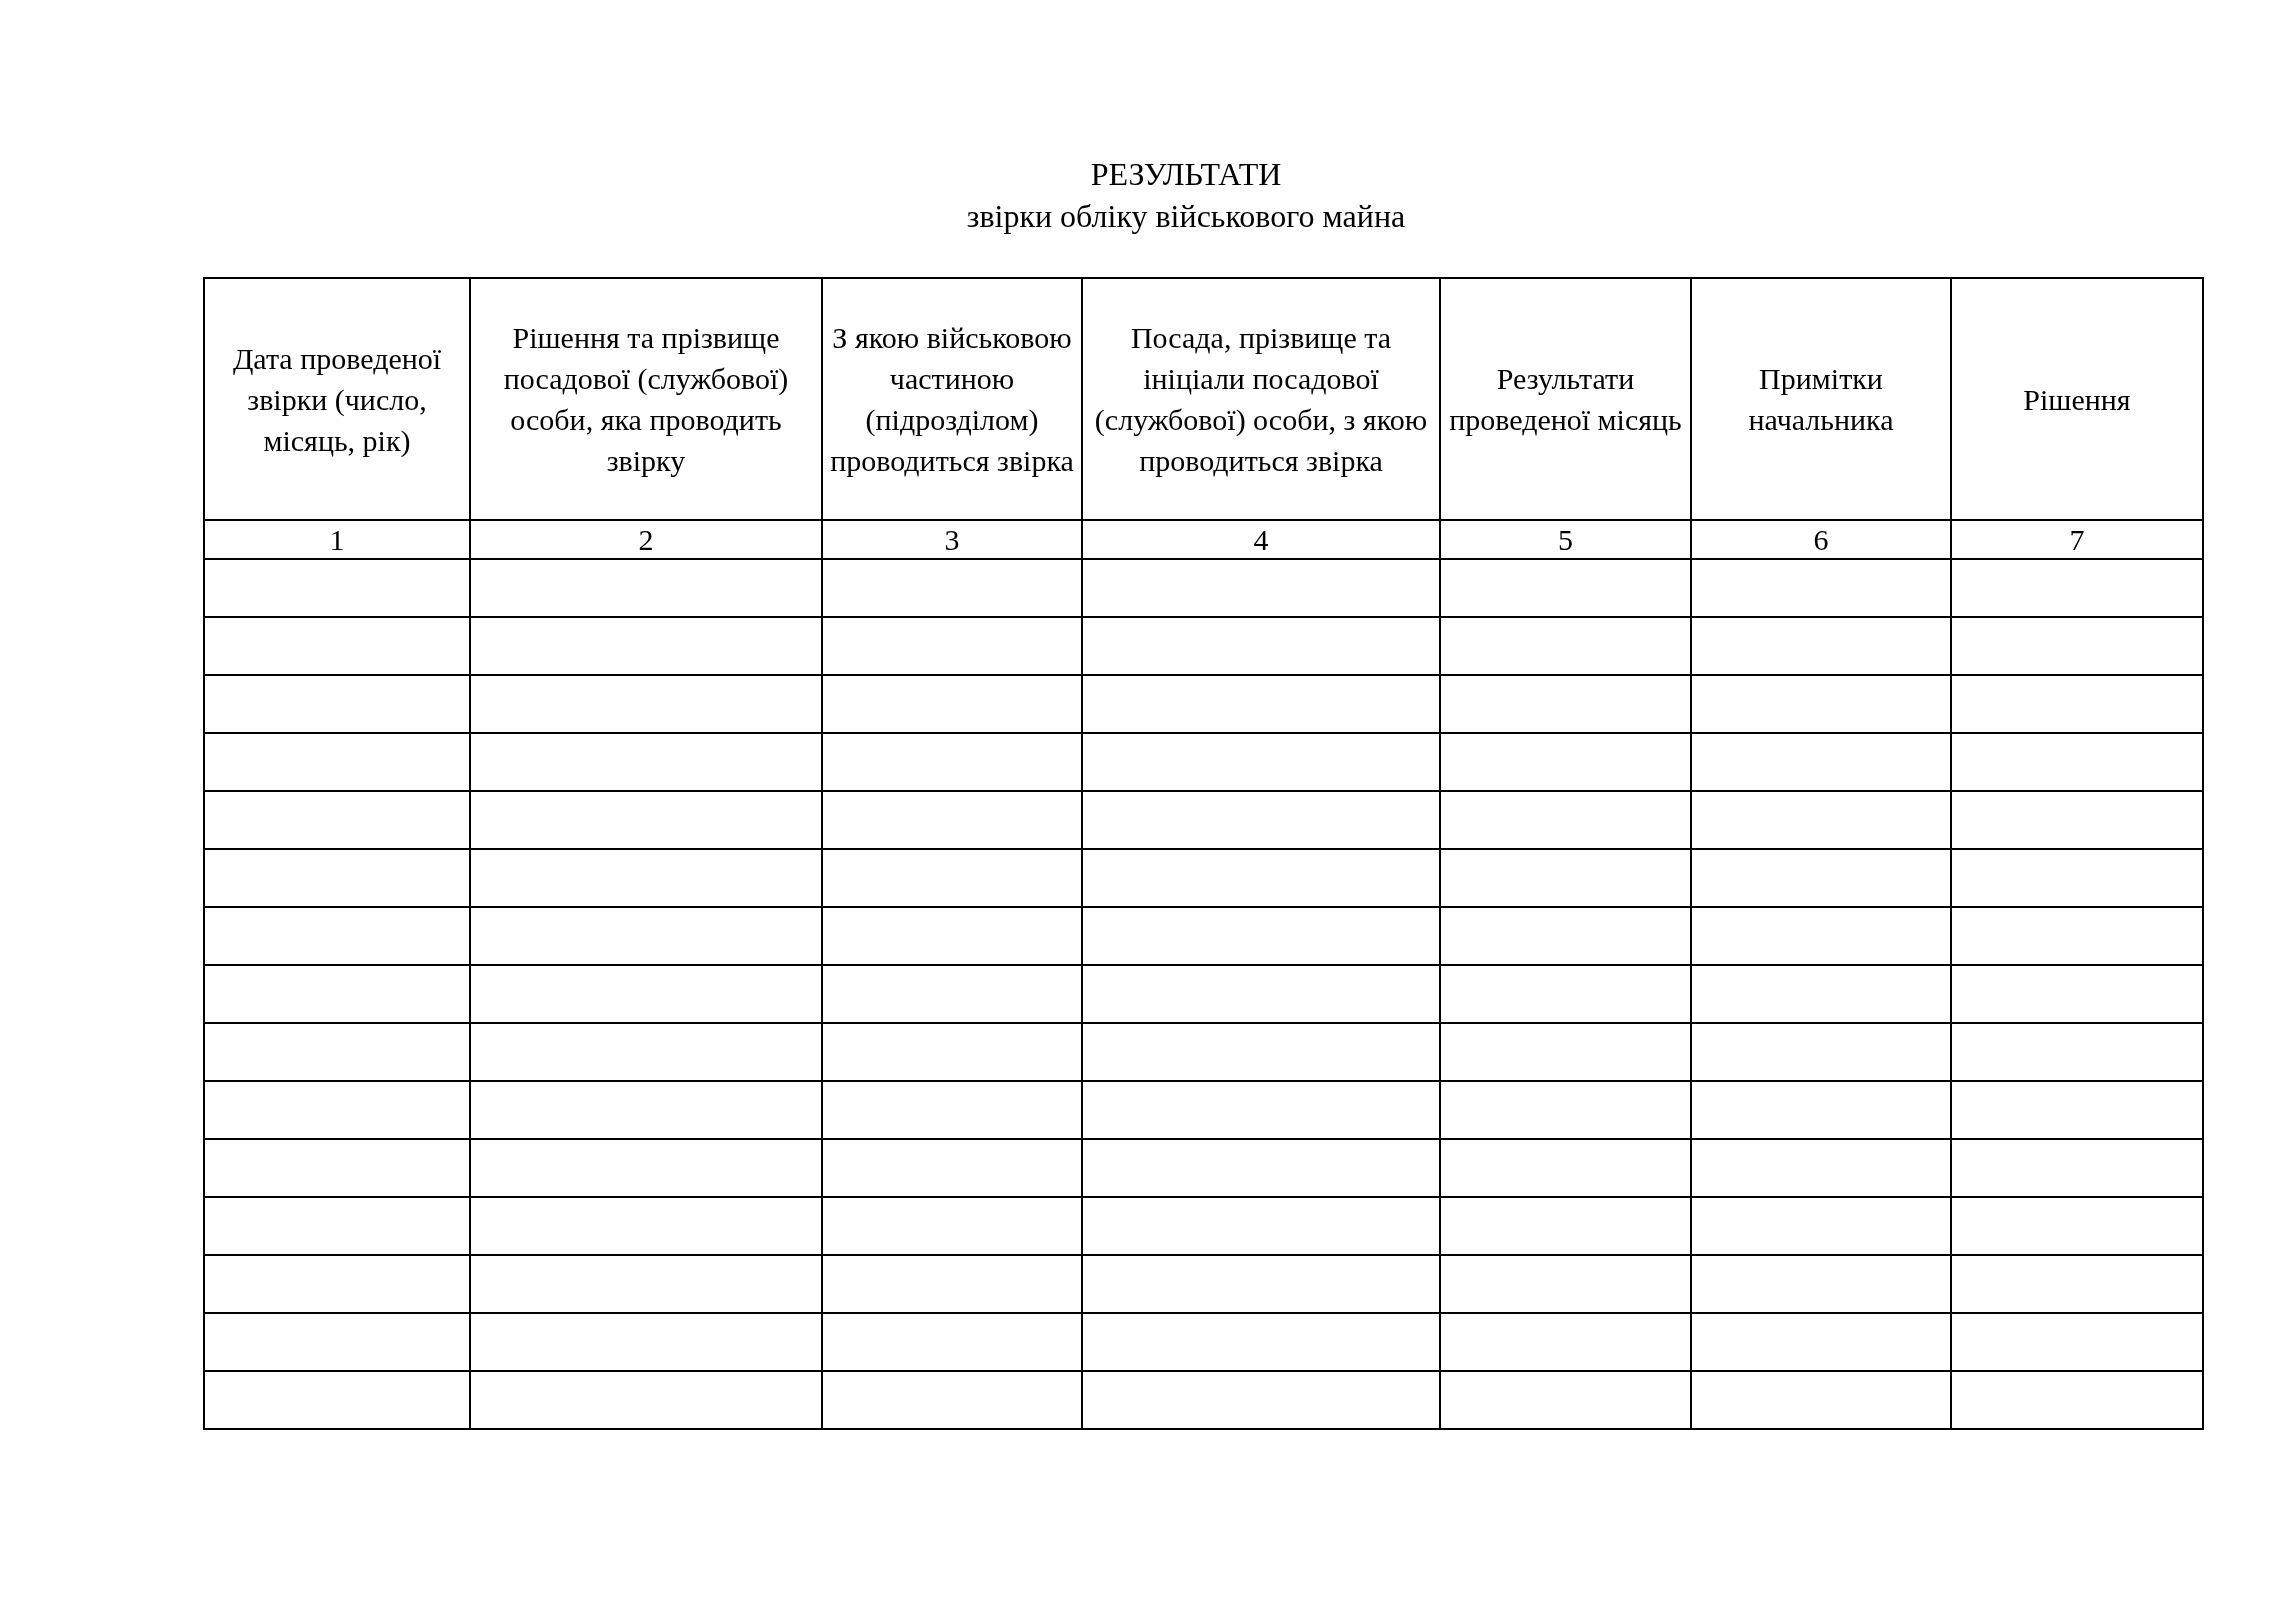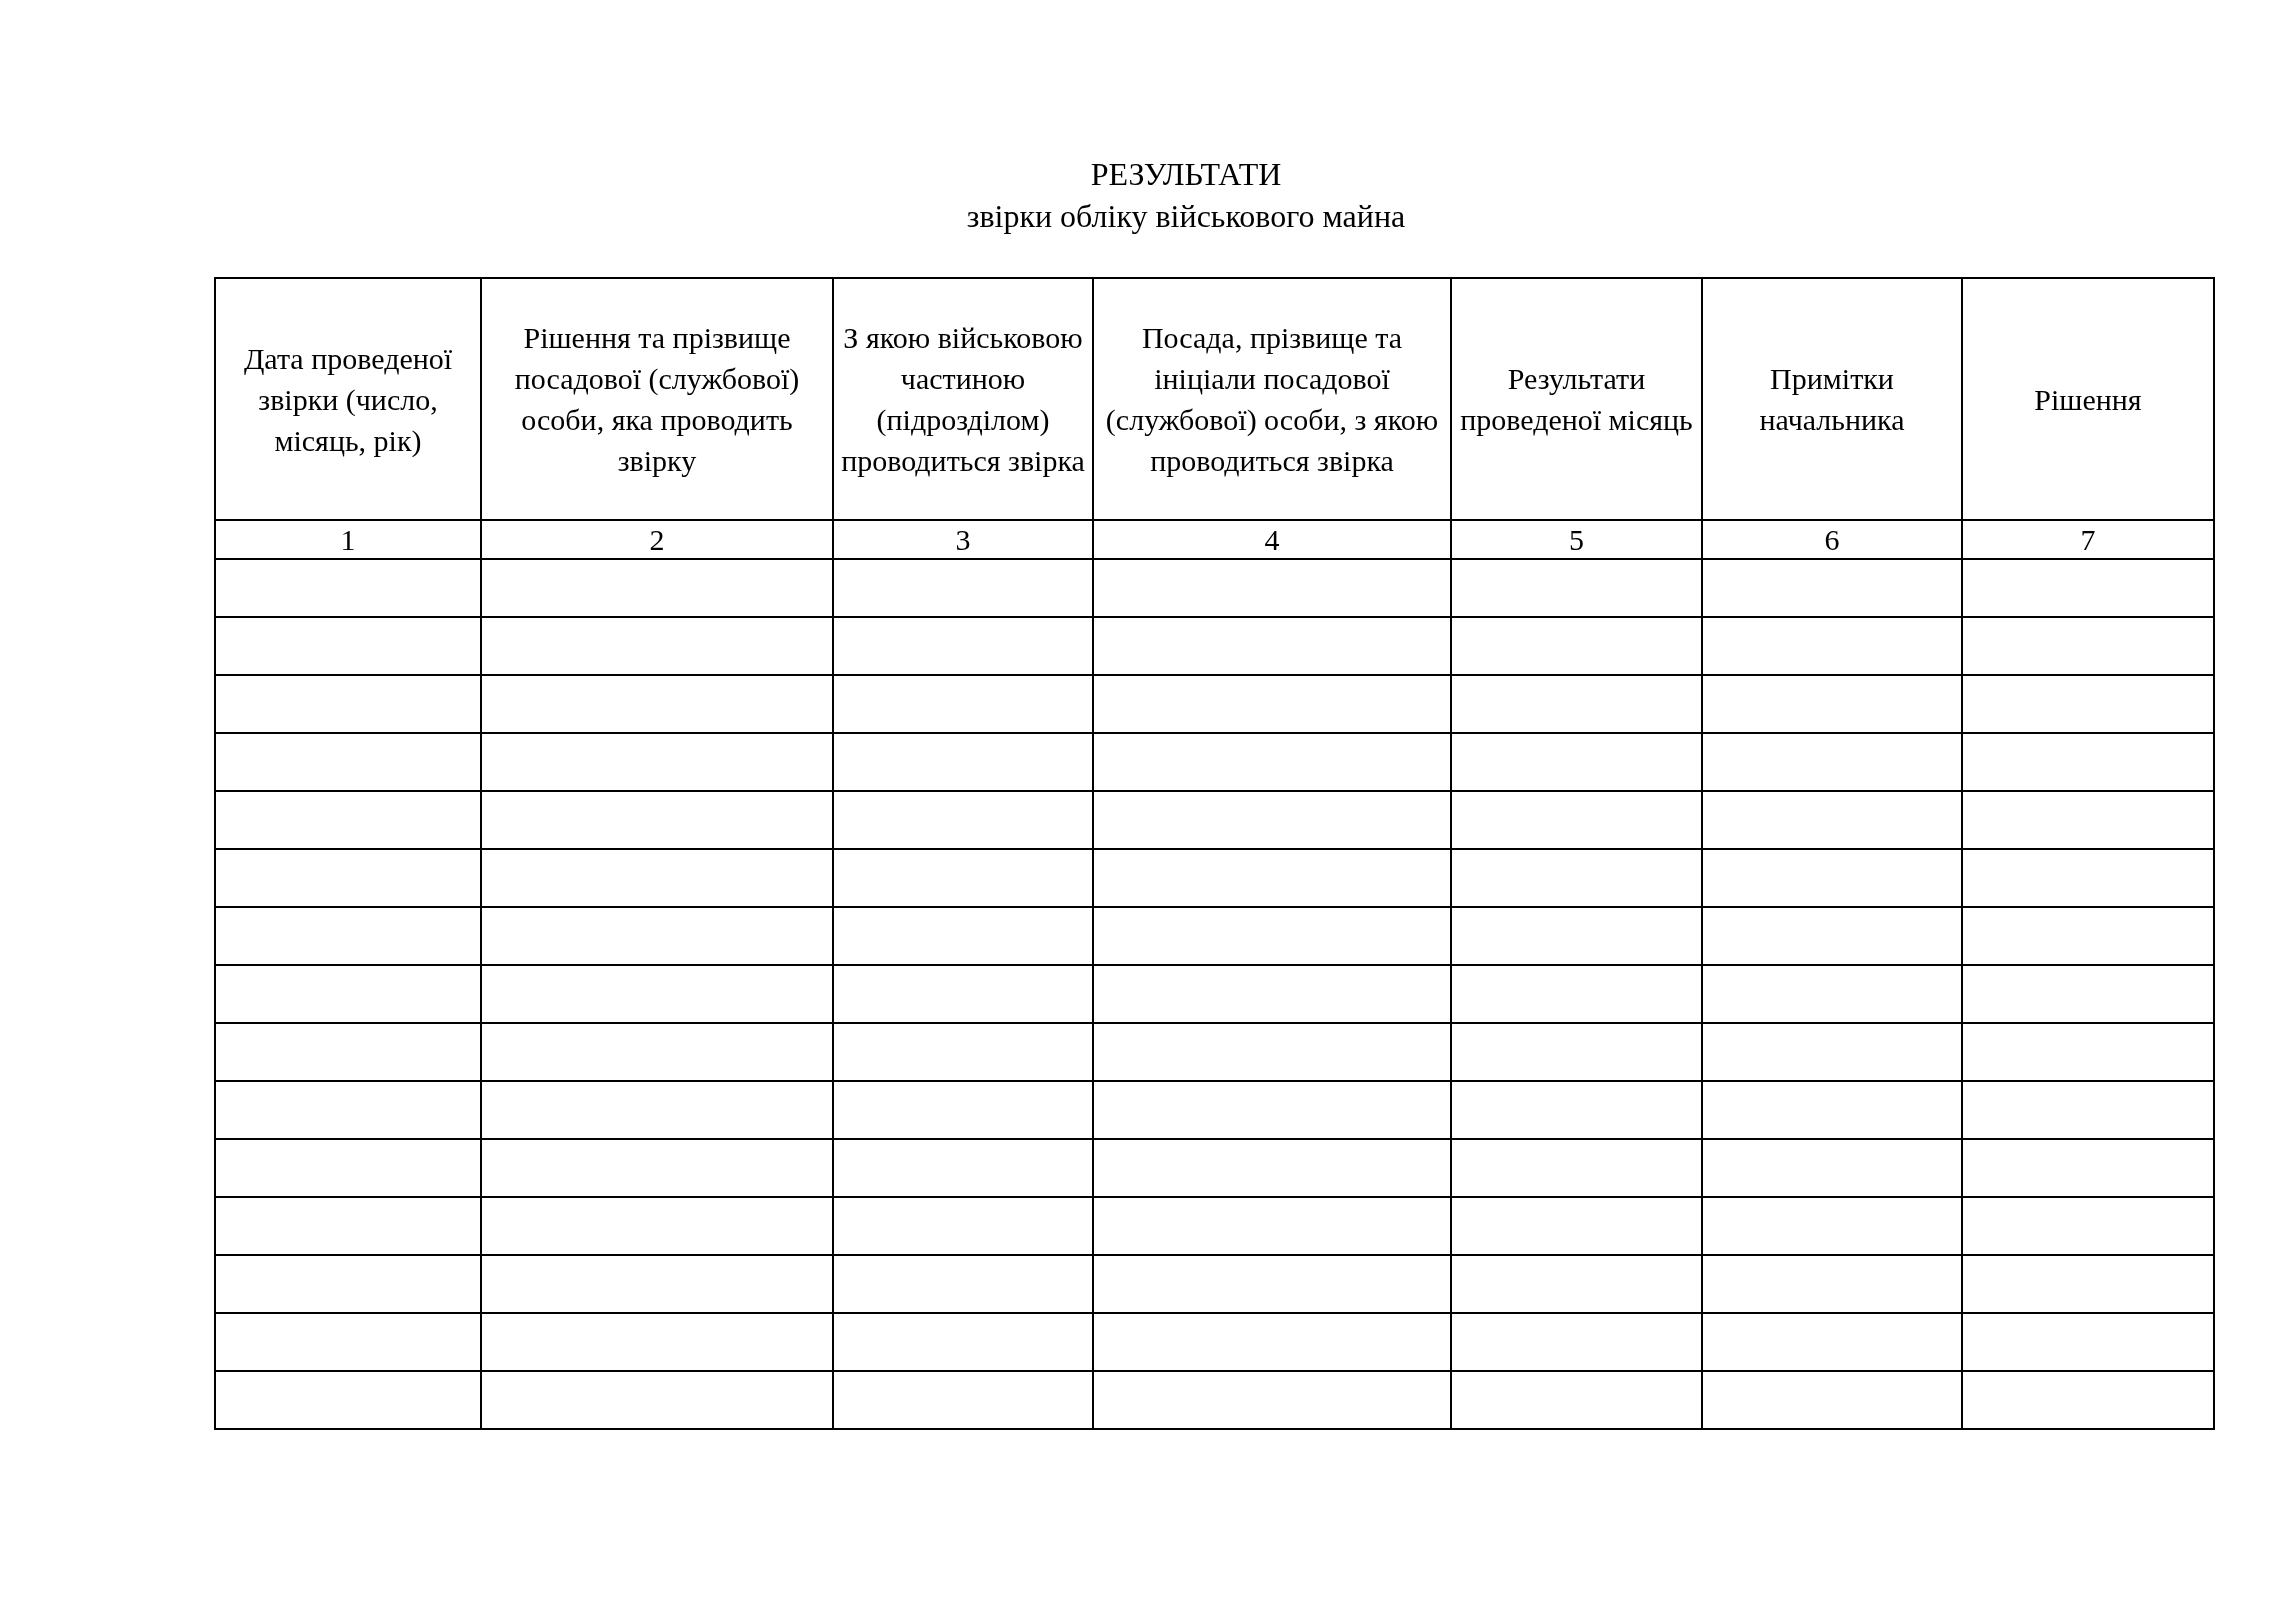--- a/index.html
+++ b/index.html
@@ -20,21 +20,21 @@
       left: 0;
       width: 2372px;
       top: 153px;
       text-align: center;
       font-size: 32px;
       line-height: 42px;
     }
     .title-block div { white-space: nowrap; }
     table.form {
       position: absolute;
-      left: 214px;
+      left: 203px;
       top: 277px;
       border-collapse: collapse;
       table-layout: fixed;
       width: 1998px;
     }
     table.form td, table.form th {
       border: 2.9px solid #000000;
       padding: 0 3.9px;
       text-align: center;
       vertical-align: middle;

